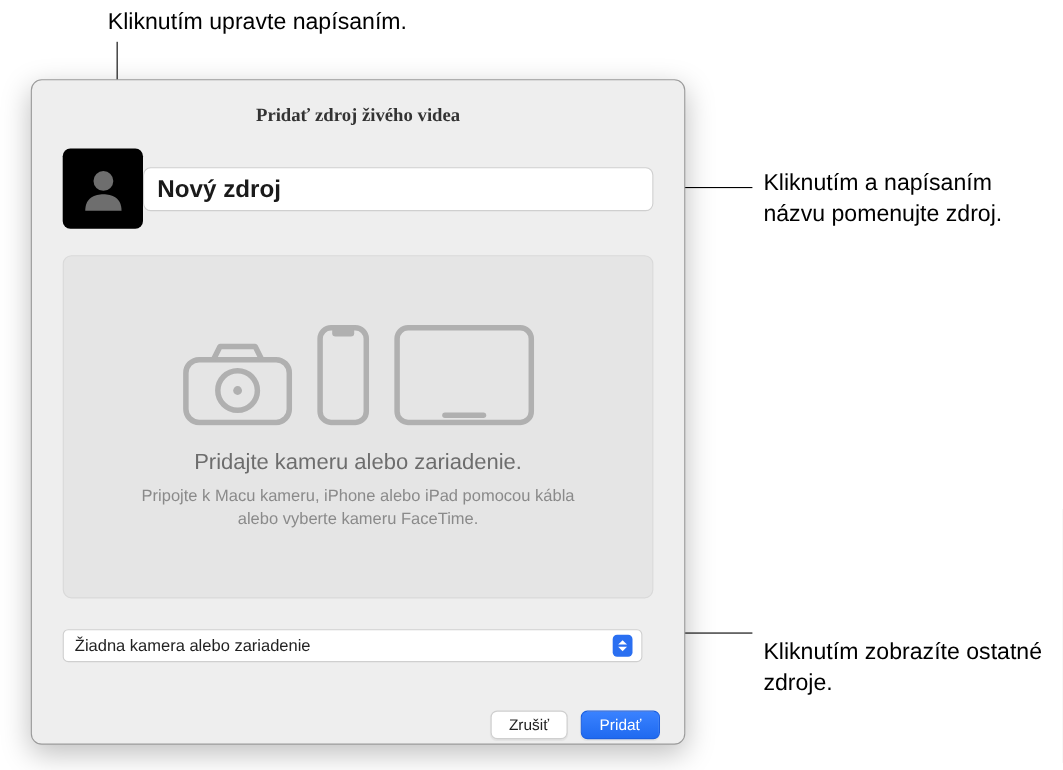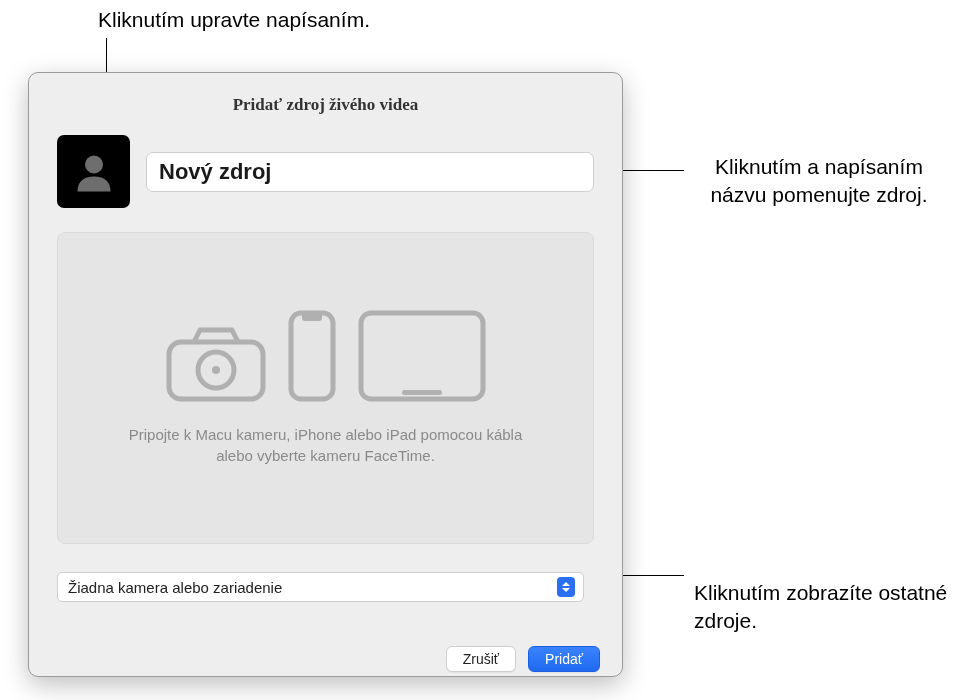--- a/index.html
+++ b/index.html
@@ -35,21 +35,21 @@
     font-size: 17px;
     font-weight: 600;
     color: #333;
     padding-top: 22px;
     padding-bottom: 20px;
     font-family: Liberation Serif, serif;
   }
   .header-row {
     display: flex;
     align-items: center;
-    gap: 16px;
+    gap: 0;
     padding: 0 28px 0 28px;
     justify-content: center;
   }
   .thumb {
     width: 73px;
     height: 73px;
     background: #000;
     border-radius: 7px;
     display: flex;
     align-items: center;
@@ -167,21 +167,21 @@
     font-weight: 500;
   }
 </style>
 </head>
 <body>
 
 <div class="callout" style="left:98px; top:6px;">Kliknutím upravte napísaním.</div>
 <div class="callout-line" style="left:106px; top:38px; width:1px; height:76px;"></div>
 <div class="callout-line" style="left:73px; top:114px; width:34px; height:1px;"></div>
 
-<div class="callout" style="left:694px; top:153px; width:250px;text-align:center;">Kliknutím a napísaním názvu pomenujte zdroj.</div>
+<div class="callout" style="left:694px; top:153px; width:250px;">Kliknutím a napísaním názvu pomenujte zdroj.</div>
 <div class="callout-line" style="left:604px; top:170px; width:80px; height:1px;"></div>
 
 <div class="callout" style="left:694px; top:579px; width:255px;">Kliknutím zobrazíte ostatné zdroje.</div>
 <div class="callout-line" style="left:604px; top:575px; width:80px; height:1px;"></div>
 
 <div class="dialog">
 
   <div class="dialog-title">Pridať zdroj živého videa</div>
 
   <div class="header-row">
@@ -207,20 +207,21 @@
       <svg width="48" height="92" viewBox="0 0 48 92">
         <rect x="3" y="3" width="42" height="86" rx="10" fill="none" stroke="#b0b0b0" stroke-width="5"></rect>
         <rect x="14" y="3" width="20" height="8" rx="3" fill="#b0b0b0"></rect>
       </svg>
 
       <svg width="128" height="92" viewBox="0 0 128 92">
         <rect x="3" y="3" width="122" height="86" rx="10" fill="none" stroke="#b0b0b0" stroke-width="5"></rect>
         <rect x="44" y="80" width="40" height="5" rx="2.5" fill="#b0b0b0"></rect>
       </svg>
     </div>
+    <div class="preview-heading">Pridajte kameru alebo zariadenie.</div>
     <div class="preview-sub">Pripojte k Macu kameru, iPhone alebo iPad pomocou kábla alebo vyberte kameru FaceTime.</div>
   </div>
 
   <div class="select-row">
     <div class="select">
       <span>Žiadna kamera alebo zariadenie</span>
       <span class="select-caret"></span>
     </div>
   </div>
 

